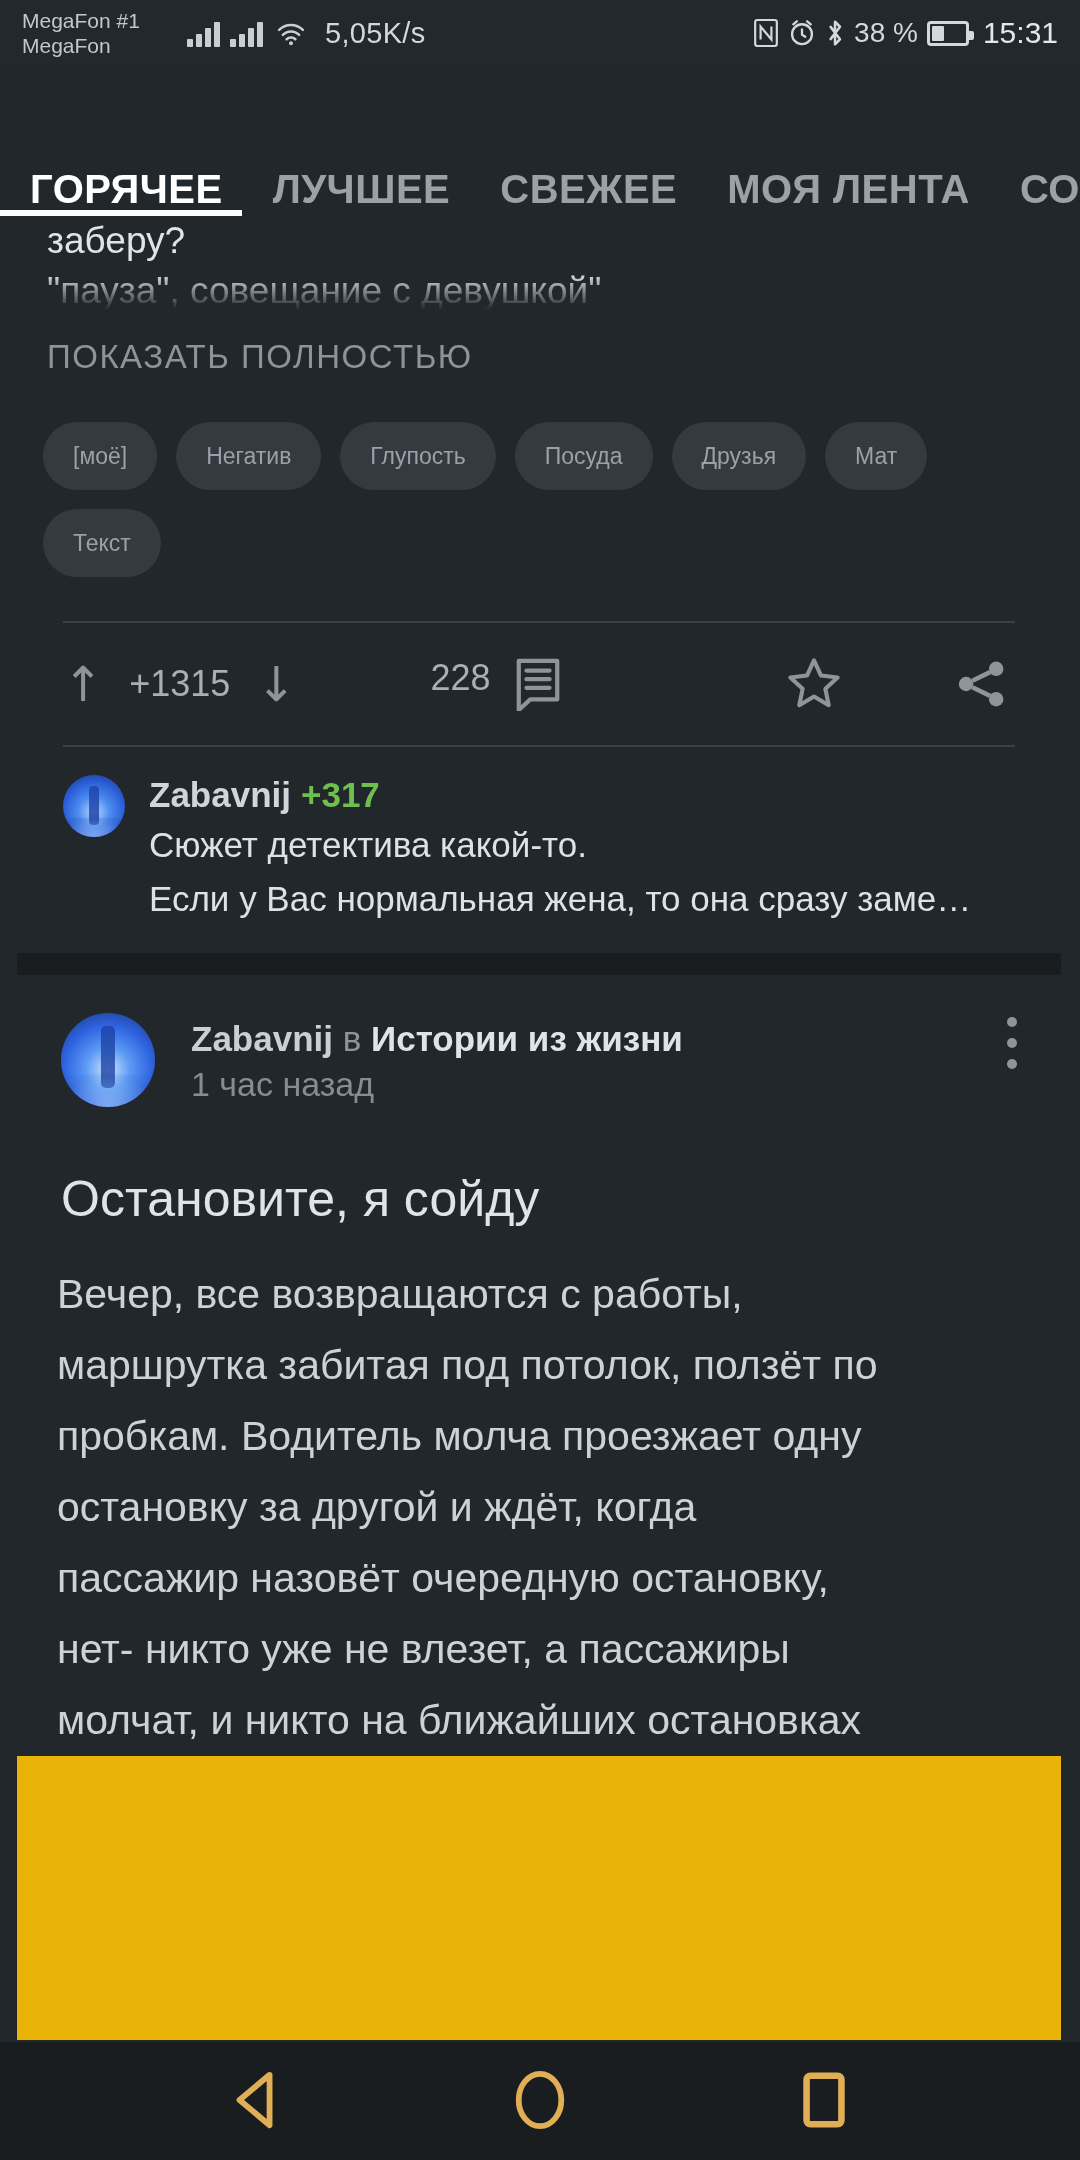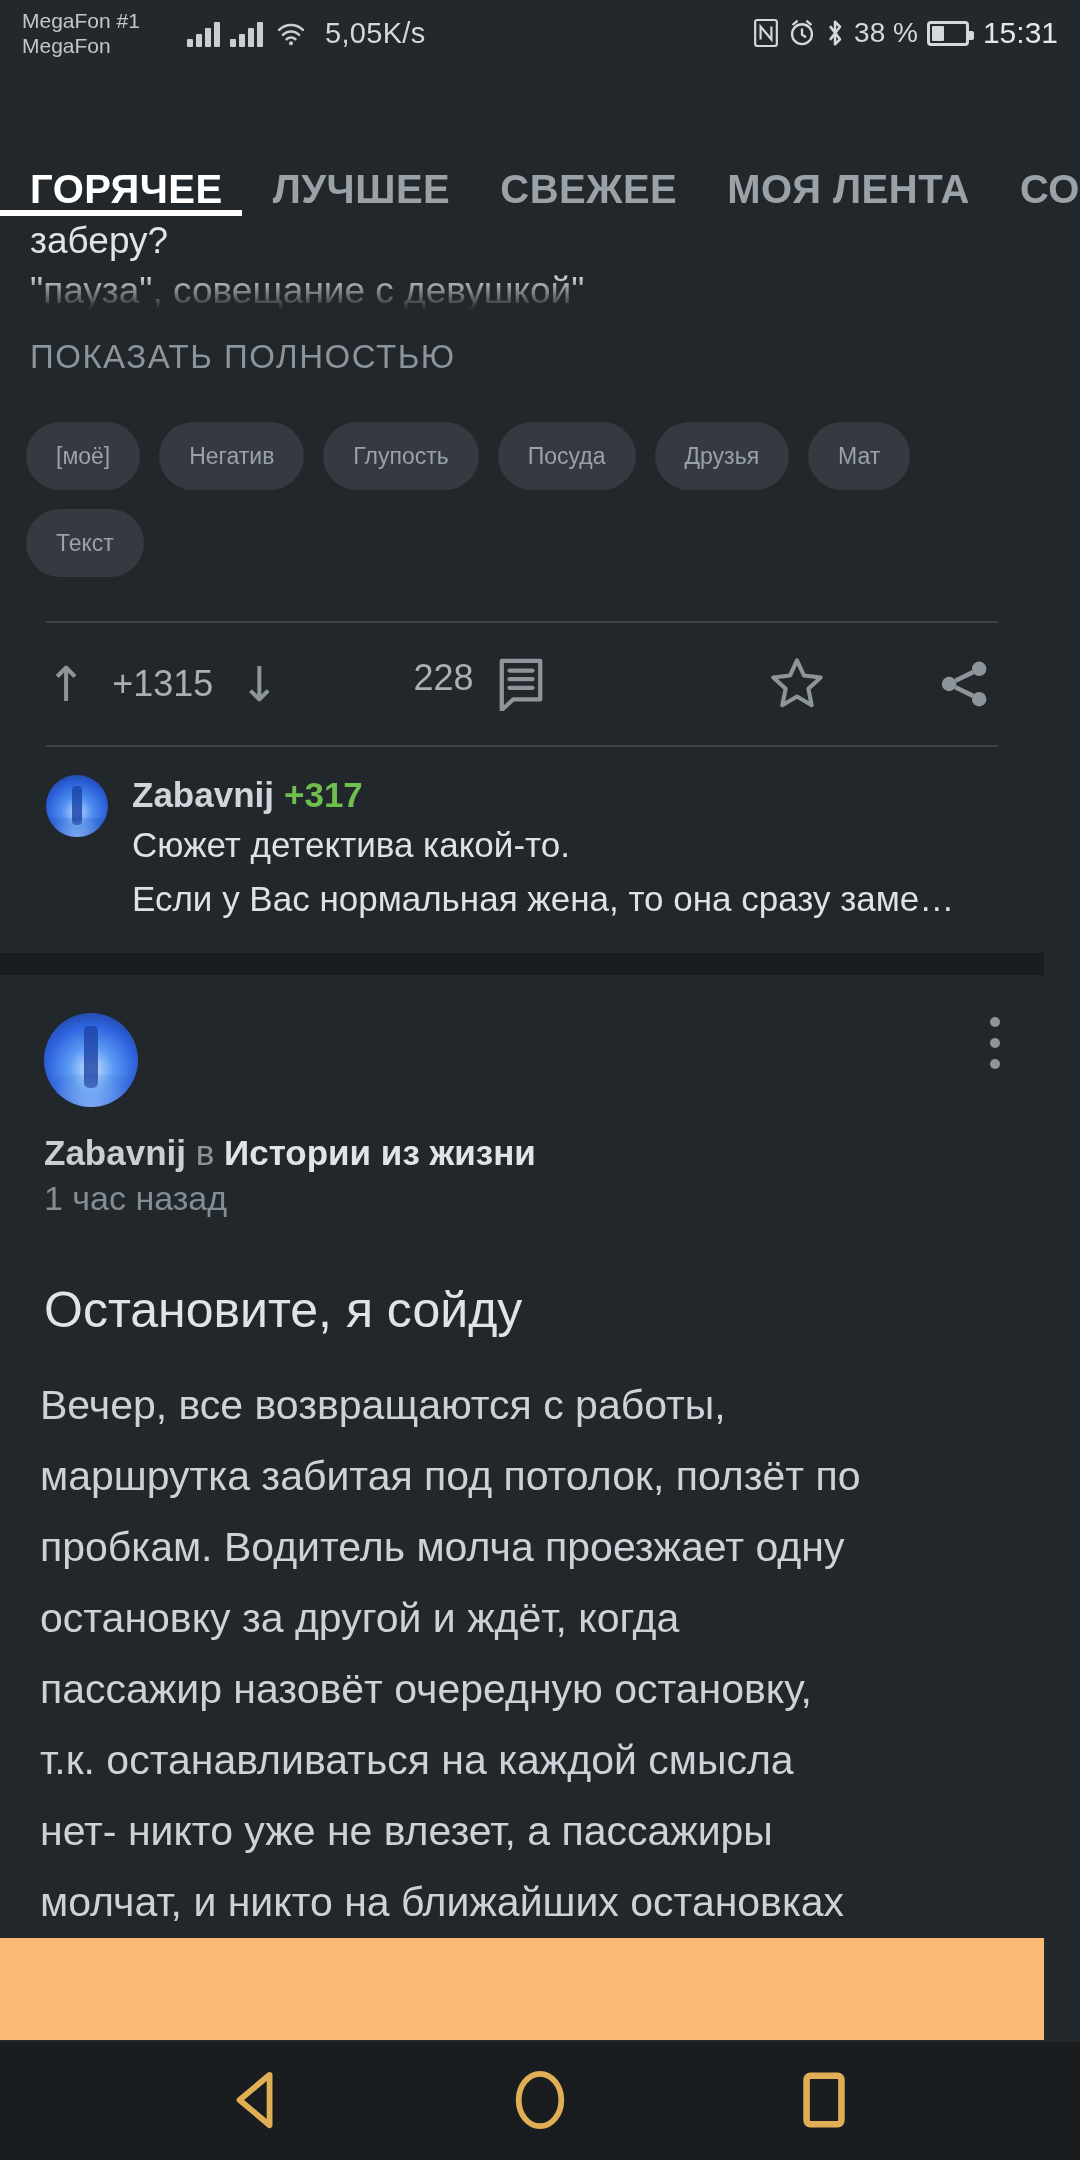--- a/index.html
+++ b/index.html
@@ -39,21 +39,21 @@
     position:absolute; top:66px; left:0; width:1080px; height:150px;
     background:#22272b; overflow:hidden;
   }
   .tabs{ display:flex; align-items:flex-end; height:146px; padding-left:30px; gap:50px;
          white-space:nowrap; }
   .tab{ font-size:40px; font-weight:700; color:#9aa1a7; letter-spacing:0.5px; }
   .tab.active{ color:#ffffff; }
   .tab-underline{ position:absolute; left:0; bottom:0; width:242px; height:6px; background:#ffffff; }
 
   
-  .feed{ position:absolute; top:216px; left:0; width:1044px; height:1824px; background:#fdba74; }
+  .feed{ position:absolute; top:216px; left:17px; width:1044px; height:1824px; background:#eab308; }
 
   
   .post1{ position:relative; background:#22272b; padding-bottom:4px; }
   .cut-text{ position:relative; padding:0 30px; overflow:hidden; height:100px; }
   .cut-line{ font-size:37px; color:#dfe4e8; line-height:50px; white-space:nowrap; }
   .cut-line.faded{ opacity:0.92; }
   .cut-fade{ position:absolute; left:0; right:0; bottom:0; height:40px;
              background:linear-gradient(to bottom, rgba(34,39,43,0), #22272b 85%); }
   .showmore{ padding:22px 30px 10px; font-size:33px; font-weight:400;
              color:#8c949b; letter-spacing:1.5px; }
@@ -87,21 +87,21 @@
   .cbody{ flex:1; min-width:0; }
   .cname{ font-size:35px; font-weight:700; color:#cfd5da; }
   .cscore{ font-size:35px; font-weight:700; color:#6fbf4f; margin-left:10px; }
   .ctext{ font-size:35px; color:#dde2e6; line-height:48px; margin-top:6px;
           white-space:nowrap; overflow:hidden; }
 
   .post-gap{ height:22px; background:#191d20; }
 
   
   .post2{ background:#22272b; }
-  .p2head{ display:flex; align-items:flex-start; padding:38px 44px 0; gap:20px; position:relative;flex-direction:column; }
+  .p2head{ display:flex; align-items:flex-start; padding:38px 44px 0; gap:36px; position:relative; }
   .p2avatar{ width:94px; height:94px; border-radius:50%; flex:0 0 94px;
             background:radial-gradient(circle at 50% 60%, #cfe4ff 0%, #5c9bf5 30%, #2f63e0 60%, #14306e 100%);
             position:relative; overflow:hidden; }
   .p2avatar::before{ content:""; position:absolute; left:50%; top:14%; width:15%; height:66%;
             transform:translateX(-50%); background:rgba(28,66,165,0.8); border-radius:5px; }
   .p2avatar::after{ content:""; position:absolute; left:0; bottom:0; width:100%; height:34%;
             background:radial-gradient(ellipse at 50% 100%, rgba(190,220,255,0.5), rgba(20,40,110,0.05) 70%); }
   .p2meta{ flex:1; padding-top:4px; }
   .p2line1{ font-size:35px; line-height:44px; }
   .p2author{ font-weight:700; color:#c9cfd4; }
@@ -273,21 +273,20 @@
       </div>
 
       <div class="p2title">Остановите, я сойду</div>
 
       <div class="p2body">
         <div>Вечер, все возвращаются с работы,</div>
         <div>маршрутка забитая под потолок, ползёт по</div>
         <div>пробкам. Водитель молча проезжает одну</div>
         <div>остановку за другой и ждёт, когда</div>
         <div>пассажир назовёт очередную остановку,</div>
-        <div>т.к. останавливаться на каждой смысла</div>
         <div>нет- никто уже не влезет, а пассажиры</div>
         <div>молчат, и никто на ближайших остановках</div>
       </div>
     </div>
 
   </div>
 
   <div class="navbar">
     <div class="nav-sep"></div>
     <span class="nb">

